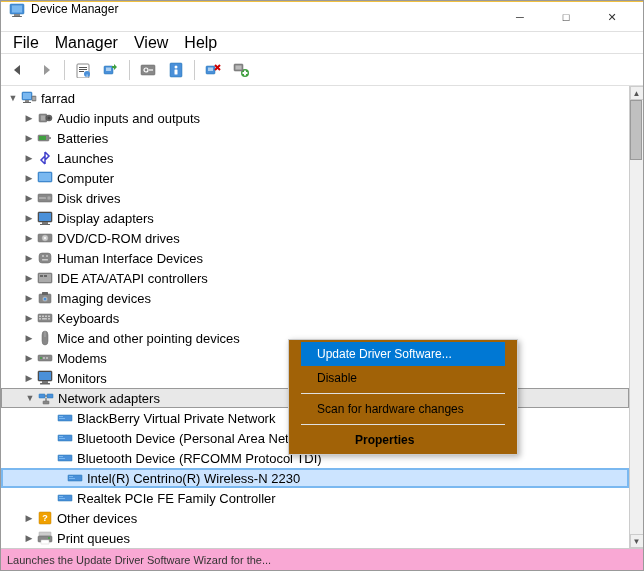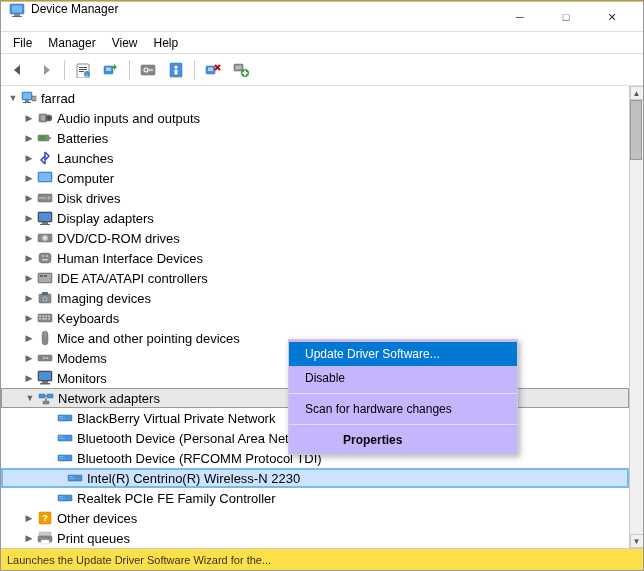--- a/index.html
+++ b/index.html
@@ -72,21 +72,21 @@
       align-items: center;
       padding: 0 4px;
       border-bottom: 1px solid #e0e0e0;
       flex-shrink: 0;
     }
 
     .menu-item {
       padding: 2px 8px;
       cursor: pointer;
       color: #000;
-      font-size: 12px;
+      font-size: 16px;
     }
 
     
     .toolbar {
       height: 32px;
       background: #fff;
       display: flex;
       align-items: center;
       padding: 0 4px;
       border-bottom: 1px solid #e0e0e0;
@@ -206,41 +206,41 @@
       font-size: 13px;
     }
 
     
     .indent-1 { padding-left: 20px; }
     .indent-2 { padding-left: 40px; }
 
     
     .status-bar {
       height: 22px;
-      background: #fde047;
+      background: #f9a8d4;
       border-top: 1px solid #ccc;
       display: flex;
       align-items: center;
       padding: 0 6px;
       font-size: 11px;
       color: #333;
       flex-shrink: 0;
     }
 
     
     .context-menu {
       position: absolute;
       top: 339px;
       left: 288px;
       width: 230px;
-      background: #c4b5fd;
+      background: #a16207;
       border: 1px solid #ccc;
       box-shadow: 2px 2px 6px rgba(0,0,0,0.3);
       z-index: 100;
-      padding: 2px 0;
+      padding: 2px 12px;
     }
 
     .context-menu-item {
       padding: 5px 16px;
       cursor: pointer;
       font-size: 12px;
       color: #000;
     }
     .context-menu-item.active {
       background: #0078d4;

